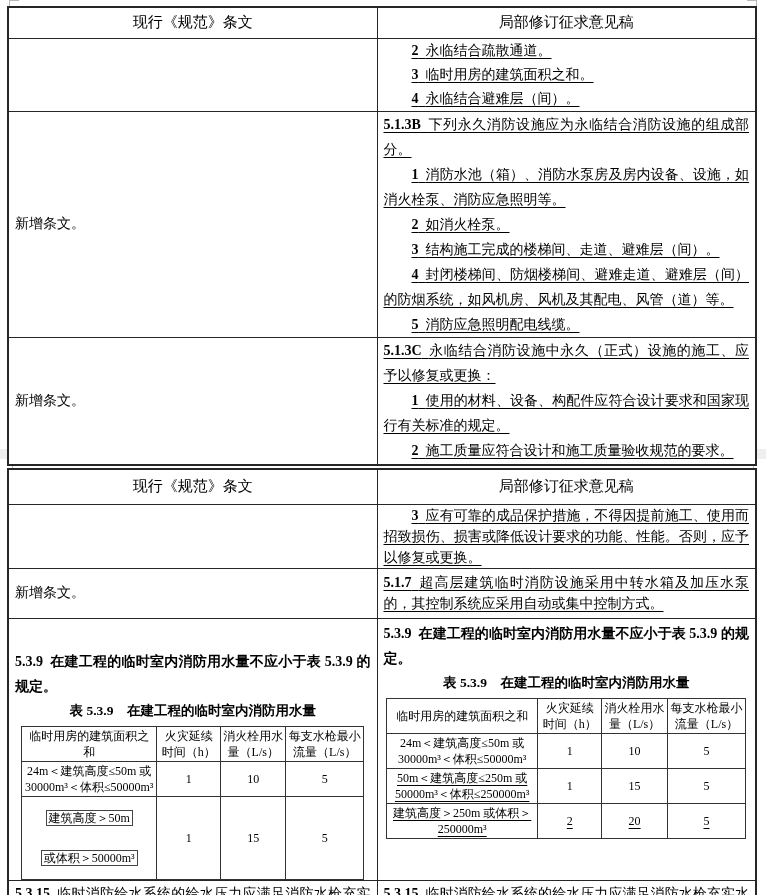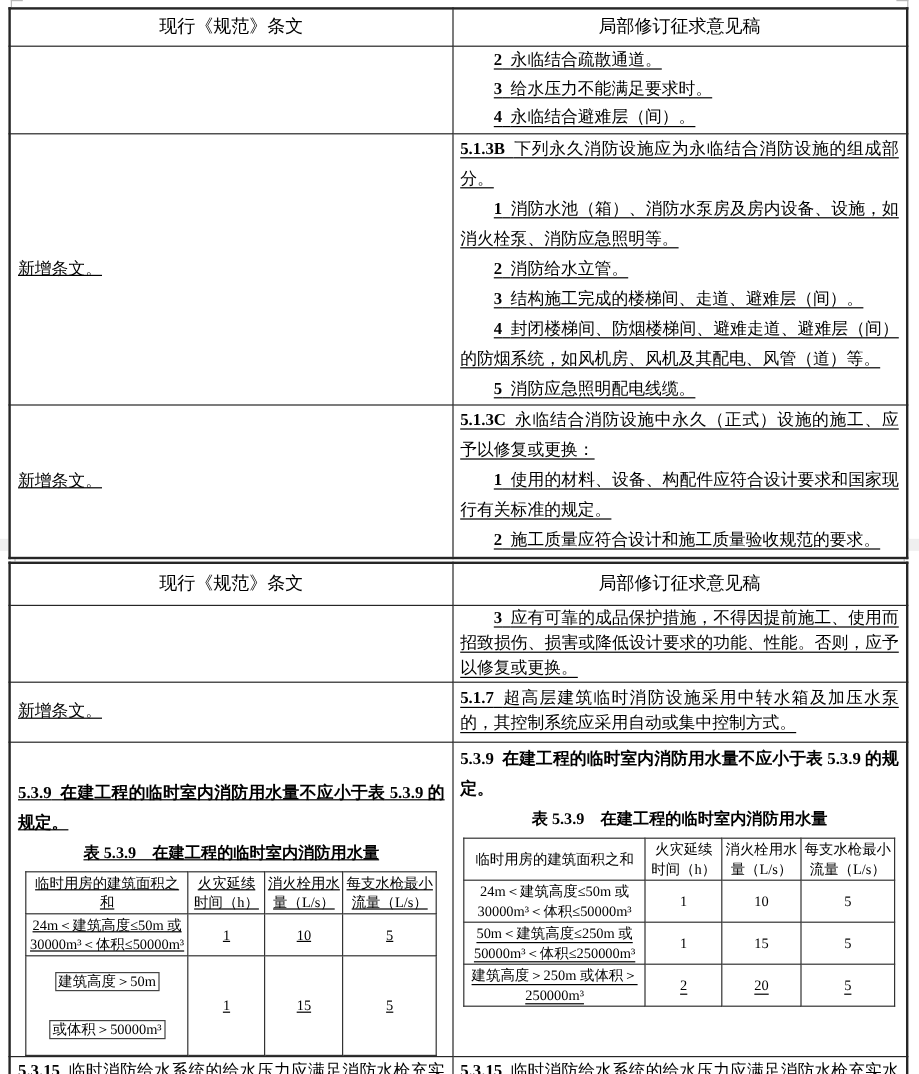--- a/index.html
+++ b/index.html
@@ -14,21 +14,21 @@
   .mark.tr{border-right-width:1px;border-top-width:1px;}
   .mark.bl{border-left-width:1px;border-bottom-width:1px;}
   .mark.br{border-right-width:1px;border-bottom-width:1px;}
 
   table.cmp{
     position:absolute;left:7px;border-collapse:collapse;table-layout:fixed;
     width:748px;border:2px solid #262626;background:#fff;
   }
   .cmp td{border:1px solid #262626;vertical-align:middle;padding:0 6px;overflow:hidden;}
   .cmp td.hc{text-align:center;font-size:15px;padding:2px;margin-top:16px;}
-  .cmp td.lc{font-size:14px;text-decoration:underline;}
+  .cmp td.lc{font-size:14px;}
   .cmp td.rc{font-size:14px;}
   .t1{top:6px;}
   .t2{top:468px;}
 
   p{margin:0;text-align:justify;}
   .lh24 p{line-height:24px;}
   .lh25 p{line-height:25px;}
   .lh21 p{line-height:21px;}
   .ind{text-indent:2em;}
   .u{text-decoration:underline;text-decoration-skip-ink:none;text-underline-offset:3px;}
@@ -74,31 +74,31 @@
     <tbody>
         <tr style="height:31px">
       <td class="hc">现行《规范》条文</td>
       <td class="hc">局部修订征求意见稿</td>
     </tr>
 
     <tr style="height:73px">
       <td class="lc"></td>
       <td class="rc lh24">
         <p class="ind"><span class="u"><b>2</b> <span>永临结合疏散通道。</span></span></p>
-        <p class="ind"><span class="u"><b>3</b> <span>给水压力不能满足要求时。</span></span></p>
+        <p class="ind"><span class="u"><b>3</b> <span>临时用房的建筑面积之和。</span></span></p>
         <p class="ind"><span class="u"><b>4</b> <span>永临结合避难层（间）。</span></span></p>
       </td>
     </tr>
 
     <tr style="height:202px">
       <td class="lc"><span>新增条文。</span></td>
       <td class="rc lh25">
         <p><span class="u"><b>5.1.3B</b> <span>下列永久消防设施应为永临结合消防设施的组成部分。</span></span></p>
         <p class="ind"><span class="u"><b>1</b> <span>消防水池（箱）、消防水泵房及房内设备、设施，如消火栓泵、消防应急照明等。</span></span></p>
-        <p class="ind"><span class="u"><b>2</b> <span>消防给水立管。</span></span></p>
+        <p class="ind"><span class="u"><b>2</b> <span>如消火栓泵。</span></span></p>
         <p class="ind"><span class="u"><b>3</b> <span>结构施工完成的楼梯间、走道、避难层（间）。</span></span></p>
         <p class="ind"><span class="u"><b>4</b> <span>封闭楼梯间、防烟楼梯间、避难走道、避难层（间）的防烟系统，如风机房、风机及其配电、风管（道）等。</span></span></p>
         <p class="ind"><span class="u"><b>5</b> <span>消防应急照明配电线缆。</span></span></p>
       </td>
     </tr>
 
     <tr style="height:128px">
       <td class="lc"><span>新增条文。</span></td>
       <td class="rc lh25">
         <p><span class="u"><b>5.1.3C</b> <span>永临结合消防设施中永久（正式）设施的施工、应予以修复或更换：</span></span></p>

